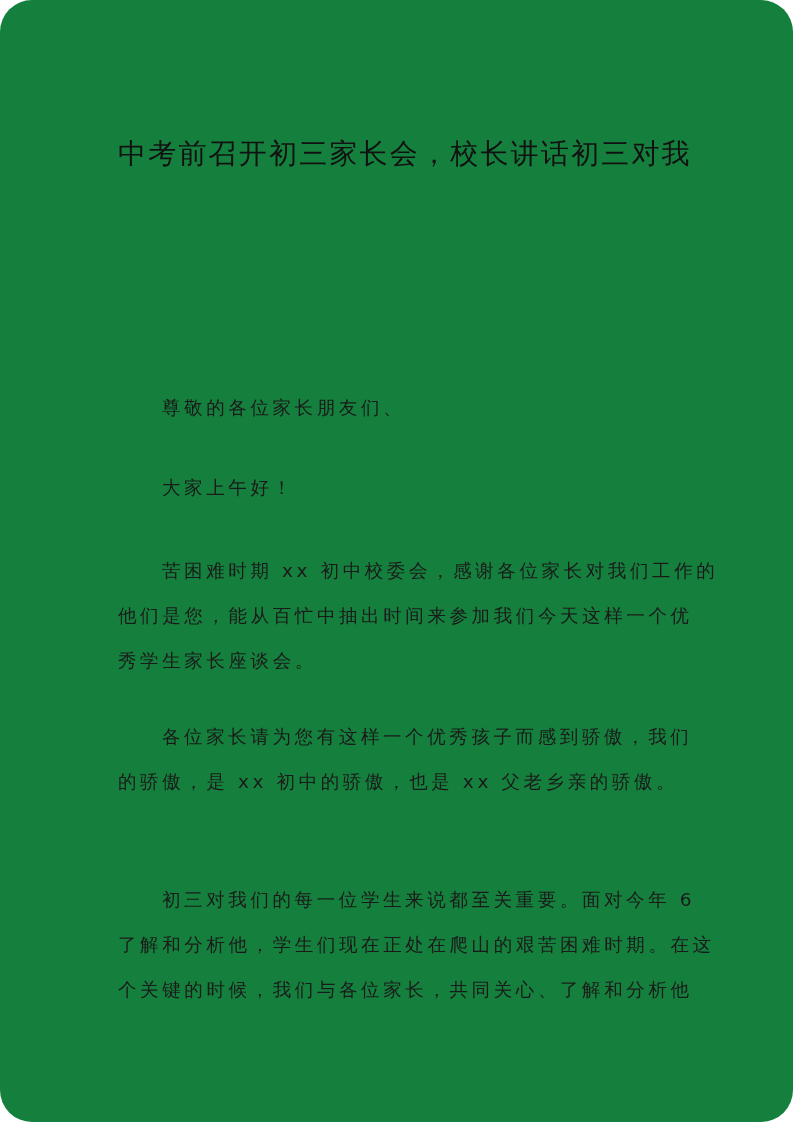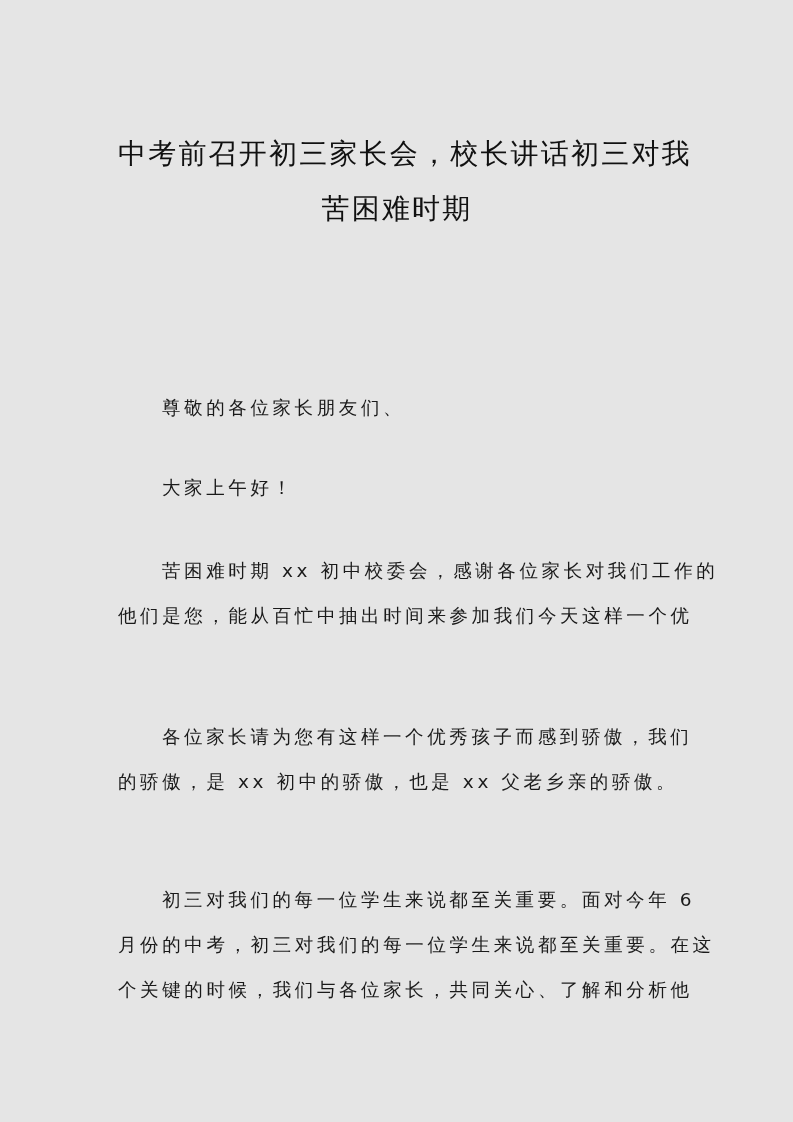--- a/index.html
+++ b/index.html
@@ -13,21 +13,22 @@
       position: relative;
       overflow: hidden;
       font-family: "DejaVu Serif", "Liberation Serif", serif;
       color: #111111;
     }
     .page {
       position: absolute;
       left: 0; top: 0;
       width: 793px;
       height: 1122px;
-      background: #e5e5e5;
+      background: #15803d;
+      border-radius: 32px;
     }
     .title {
       position: absolute;
       left: 118px;
       top: 126px;
       width: 558px;
       text-align: justify;
       text-align-last: center;
       font-family: "DejaVu Sans", "Liberation Sans", sans-serif;
       font-size: 28px;
@@ -77,43 +78,43 @@
       padding-left: 44px;
     }
   </style>
 </head>
 <body>
 
 <div class="page">
 
   <h1 class="title">
     <span class="title-line full">中考前召开初三家长会，校长讲话初三对我</span>
-    <span class="title-line center">苦困难时期</span>
   </h1>
 
   <div class="body-text" style="top:0;">
 
     <p class="para" style="top:385px;">
       <span class="line last indent">尊敬的各位家长朋友们、</span>
     </p>
 
     <p class="para" style="top:465px;">
       <span class="line last indent">大家上午好！</span>
     </p>
 
     <p class="para" style="top:548px;">
       <span class="line indent">苦困难时期 xx 初中校委会，感谢各位家长对我们工作的</span>
       <span class="line">他们是您，能从百忙中抽出时间来参加我们今天这样一个优</span>
+      <span class="line last">秀学生家长座谈会。</span>
     </p>
 
     <p class="para" style="top:714px;">
       <span class="line indent">各位家长请为您有这样一个优秀孩子而感到骄傲，我们</span>
       <span class="line last">的骄傲，是 xx 初中的骄傲，也是 xx 父老乡亲的骄傲。</span>
     </p>
 
     <p class="para" style="top:877px;">
       <span class="line indent">初三对我们的每一位学生来说都至关重要。面对今年 6</span>
-      <span class="line">月份的中考，初三对我们的每一位学生来说都至关重要。在这</span>
+      <span class="line">了解和分析他，学生们现在正处在爬山的艰苦困难时期。在这</span>
       <span class="line">个关键的时候，我们与各位家长，共同关心、了解和分析他</span>
     </p>
 
   </div>
 </div>
 
 </body></html>

